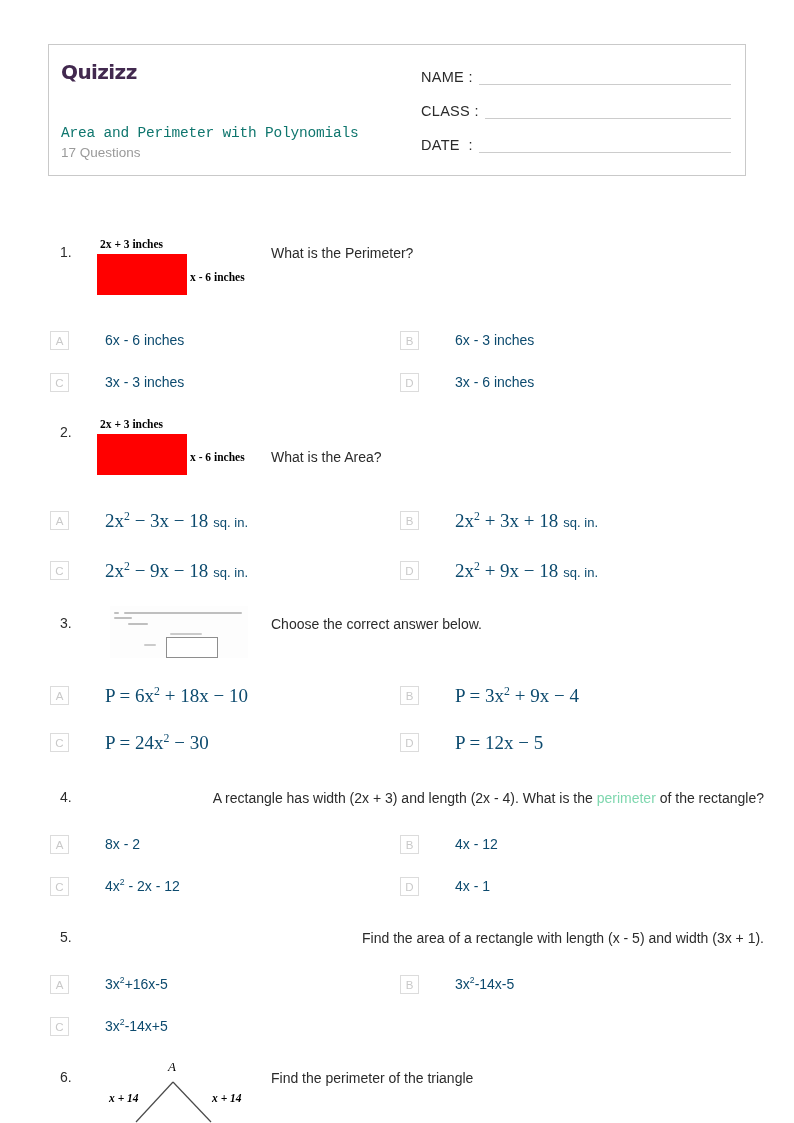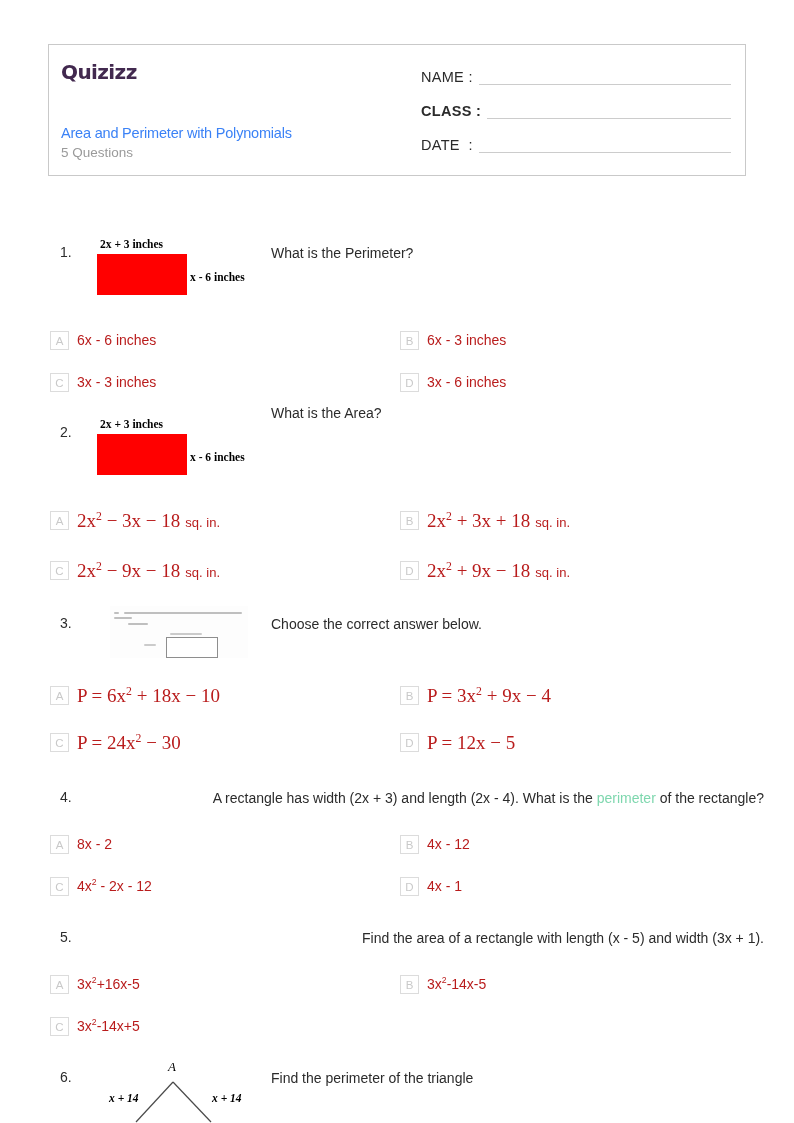--- a/index.html
+++ b/index.html
@@ -43,40 +43,41 @@
     font-weight: bold;
     letter-spacing: -0.6px;
     color: #42294f;
     font-family: "DejaVu Sans", sans-serif;
   }
   .quiz-title {
     position: absolute;
     left: 12px;
     top: 80px;
     font-size: 14.5px;
-    color: #3b82f6;
+    color: #0f766e;
     letter-spacing: -0.2px;
+    font-family: Liberation Mono, monospace;
   }
   .quiz-subtitle {
     position: absolute;
     left: 12px;
     top: 100px;
     font-size: 13.5px;
     color: #9a9a9a;
   }
 
   .field-row {
     position: absolute;
     left: 372px;
     display: flex;
     align-items: center;
     width: 310px;
   }
   .field-row.r1 { top: 24px; }
-  .field-row.r2 { top: 58px; font-weight: bold; }
+  .field-row.r2 { top: 58px; }
   .field-row.r3 { top: 92px; }
   .field-label {
     font-size: 14.5px;
     color: #2b2b2b;
     white-space: pre;
     letter-spacing: 0.3px;
   }
   .field-line {
     flex: 1;
     border-bottom: 1px solid #cccccc;
@@ -125,23 +126,23 @@
     border: 1px solid #dcdcdc;
     color: #c9c9c9;
     font-size: 11.5px;
     line-height: 19px;
     text-align: center;
     box-sizing: border-box;
     flex: 0 0 auto;
     background: #fff;
   }
   .opt-text {
-    margin-left: 8px;
+    margin-left: 36px;
     font-size: 14px;
-    color: #b91c1c;
+    color: #0c4a6e;
     white-space: nowrap;
     line-height: 19px;
   }
   .opt-text.math {
     font-family: "Liberation Serif", serif;
     font-size: 19px;
     line-height: 19px;
   }
   .opt-text.math .unit {
     font-family: "Liberation Sans", sans-serif;
@@ -211,21 +212,21 @@
   }
 </style>
 </head>
 <body>
 
 <div class="page">
 
   <div class="header-box">
     <div class="logo">Quizizz</div>
     <div class="quiz-title">Area and Perimeter with Polynomials</div>
-    <div class="quiz-subtitle">5 Questions</div>
+    <div class="quiz-subtitle">17 Questions</div>
 
     <div class="field-row r1">
       <span class="field-label">NAME :</span>
       <span class="field-line"></span>
     </div>
     <div class="field-row r2">
       <span class="field-label">CLASS :</span>
       <span class="field-line"></span>
     </div>
     <div class="field-row r3">
@@ -257,21 +258,21 @@
       <span class="opt-text">3x - 3 inches</span>
     </div>
     <div class="opt" style="left:400px; top:373px;">
       <span class="opt-letter">D</span>
       <span class="opt-text">3x - 6 inches</span>
     </div>
   </div>
 
   <div class="q-block">
     <div class="q-num" style="top:424px">2.</div>
-    <div class="q-text" style="top:404px">What is the Area?</div>
+    <div class="q-text" style="top:448px">What is the Area?</div>
 
     <div class="fig-rect-wrap" style="left:97px; top:418px; width:160px; height:62px;">
       <div class="fig-top-label" style="left:3px; top:0px;">2x + 3 inches</div>
       <div class="fig-rect" style="left:0px; top:16px; width:90px; height:41px;"></div>
       <div class="fig-side-label" style="left:93px; top:33px;">x - 6 inches</div>
     </div>
 
     <div class="opt" style="left:50px; top:511px;">
       <span class="opt-letter">A</span>
       <span class="opt-text math"><span>2x</span><sup class="exp">2</sup><span> − 3x − 18</span><span class="unit">sq. in.</span></span>

